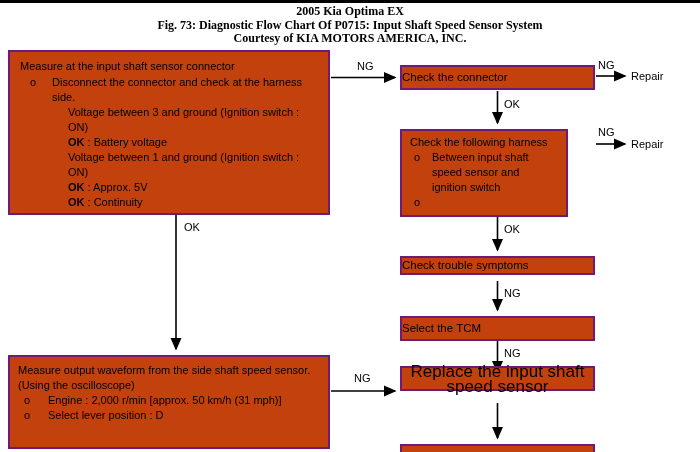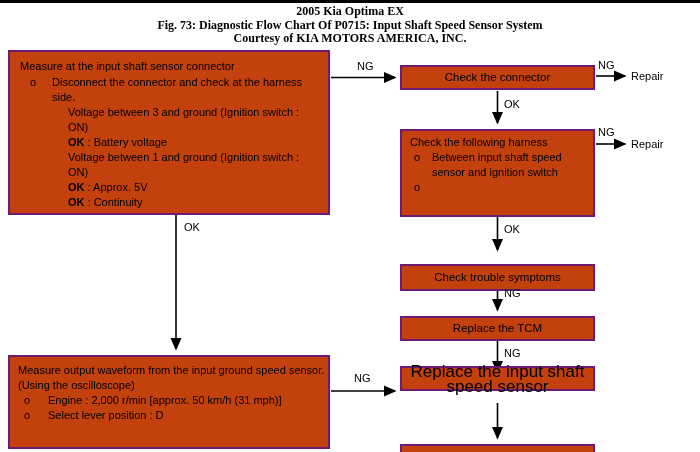--- a/index.html
+++ b/index.html
@@ -8,34 +8,34 @@
     position:relative; width:700px; height:452px; background:#fff;
     overflow:hidden; border-top:3px solid #000;
     font-family:"Liberation Sans", sans-serif; color:#000;
   }
   .header {
     position:absolute; top:2px; left:0; width:700px; text-align:center;
     font-family:"Liberation Serif", serif; font-weight:bold; font-size:12px;
     line-height:13.5px;
   }
   .box { position:absolute; border:2px solid #701a75; background:#c2410c; font-size:11px; line-height:15px; }
-  .box-center { display:flex; align-items:center; justify-content:center; text-align:center; font-size:11.5px; }
+  .box-center { display:flex; align-items:center; justify-content:flex-start; text-align:center; font-size:11.5px; }
 
   .measure { left:8px; top:47px; width:322px; height:165px; padding:7px 6px 0 10px; }
   .measure .b1-title { margin-bottom:1px; }
   .row { display:flex; margin-left:10px; }
   .bul { width:22px; flex:0 0 22px; }
   .sub { margin-left:48px; }
   .b { font-weight:bold; }
 
   .connector { left:400px; top:62px;  width:195px; height:25px; }
-  .harness   { left:400px; top:126px; width:195px; height:88px; padding:4px 18px 0 8px; }
+  .harness   { left:400px; top:126px; width:168px; height:88px; padding:4px 18px 0 8px; }
   .harness .row { margin-left:4px; }
   .harness .bul { width:18px; flex:0 0 18px; }
-  .symptoms  { left:400px; top:253px; width:195px; height:27px;margin-top:8px; }
+  .symptoms  { left:400px; top:253px; width:195px; height:19px; }
   .tcm       { left:400px; top:313px; width:195px; height:25px; }
   .sensor    { left:400px; top:363px; width:195px; height:25px; font-size:17px; }
   .partial   { left:400px; top:441px; width:195px; height:20px; }
 
   .waveform { left:8px; top:352px; width:322px; height:94px; padding:6px 4px 0 8px; }
   .waveform .l1 { white-space:nowrap; overflow:hidden; }
   .waveform .row { margin-left:6px; }
   .waveform .bul { width:24px; flex:0 0 24px; }
 
   .lab { position:absolute; font-size:11px; line-height:12px; }
@@ -98,31 +98,31 @@
     <div class="row">
       <span class="bul">o</span>
     </div>
   </div>
 
   <div class="box box-center symptoms">
     <span>Check trouble symptoms</span>
   </div>
 
   <div class="box box-center tcm">
-    <span>Replace the TCM</span>
+    <span>Select the TCM</span>
   </div>
 
   <div class="box box-center sensor">
     <span>Replace the input shaft speed sensor</span>
   </div>
 
   <div class="box partial"></div>
 
   <div class="box waveform">
-    <div class="l1">Measure output waveform from the input ground speed sensor.</div>
+    <div class="l1">Measure output waveform from the side shaft speed sensor.</div>
     <div>(Using the oscilloscope)</div>
     <div class="row">
       <span class="bul">o</span>
       <span>Engine : 2,000 r/min [approx. 50 km/h (31 mph)]</span>
     </div>
     <div class="row">
       <span class="bul">o</span>
       <span>Select lever position : D</span>
     </div>
   </div>

